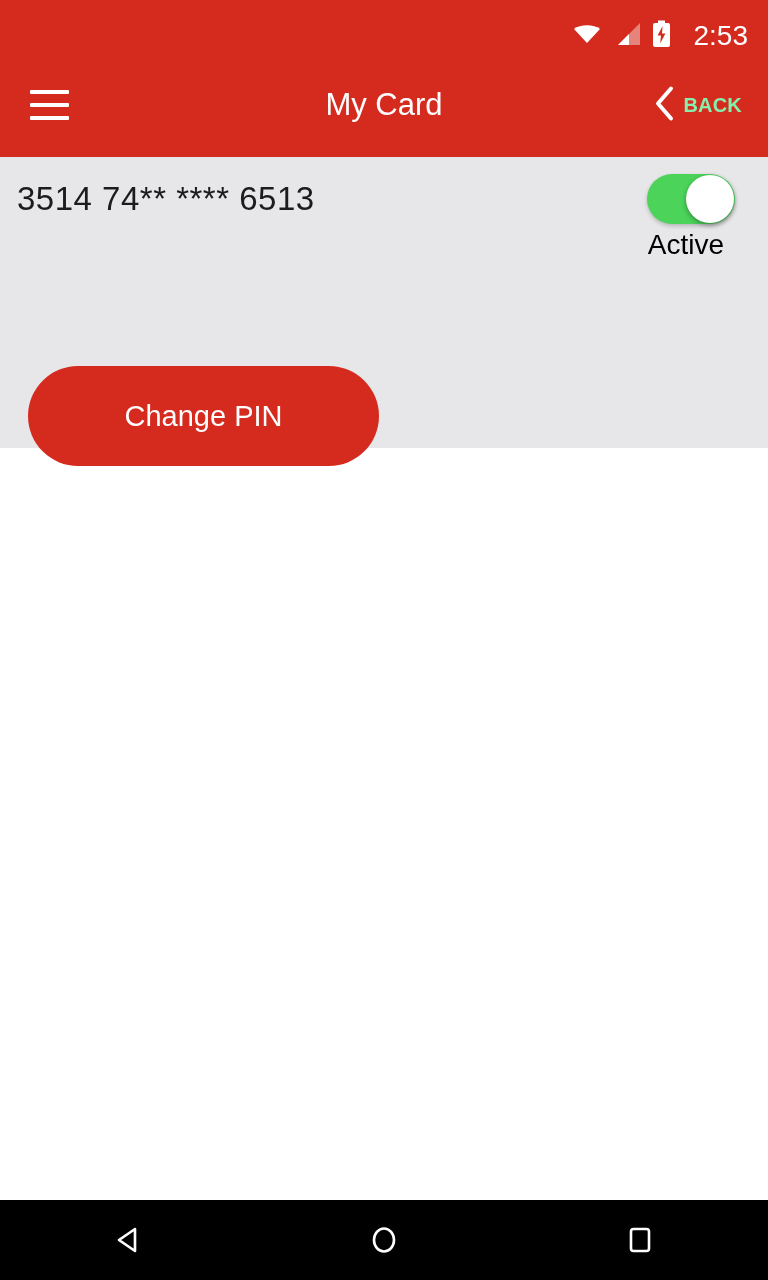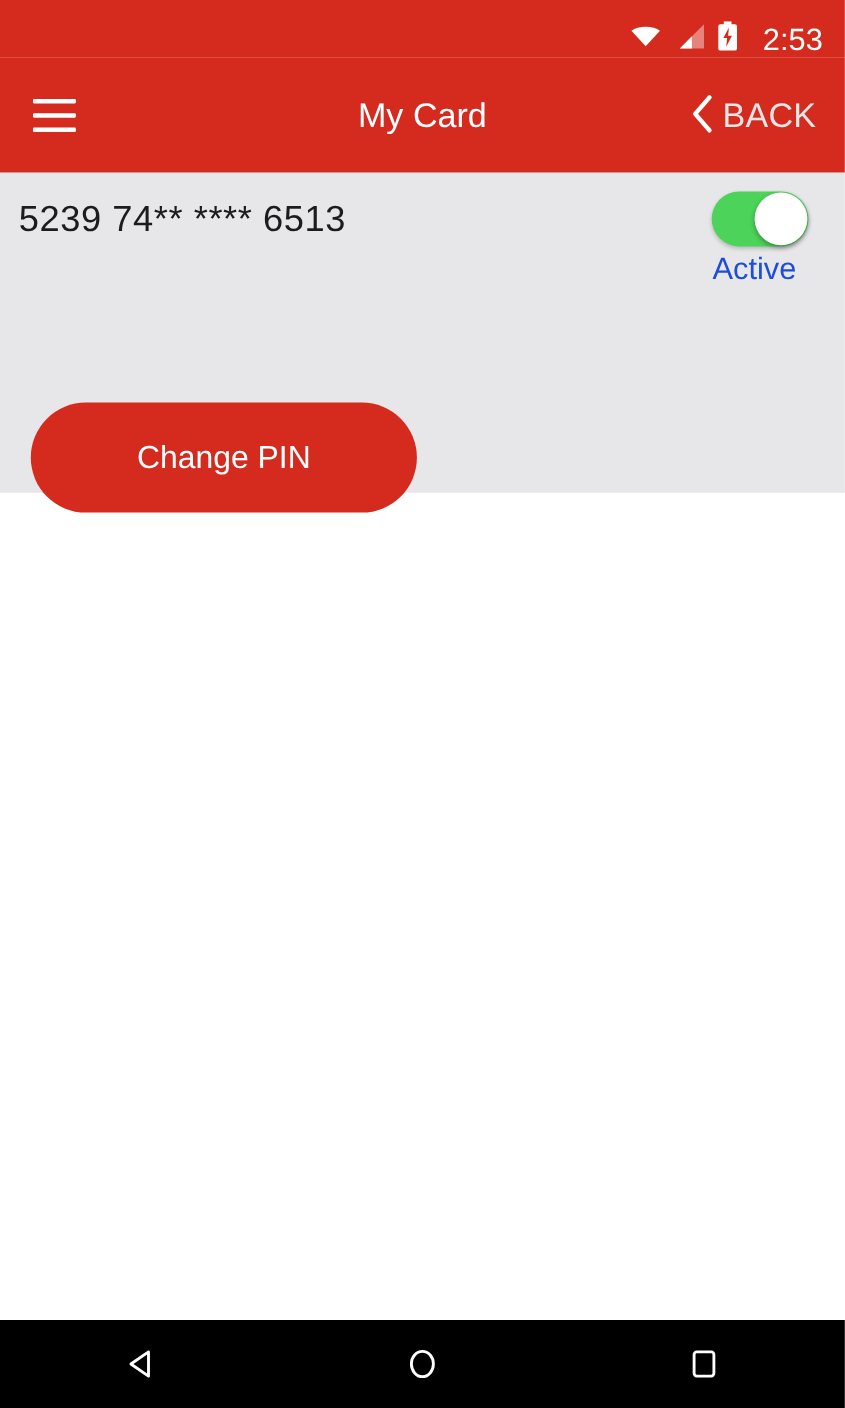--- a/index.html
+++ b/index.html
@@ -105,23 +105,23 @@
     gap: 8px;
     cursor: pointer;
     background: transparent;
     border: none;
     padding: 4px 6px;
   }
   .back-chevron {
     display: block;
   }
   .back-label {
-    color: #e5e5e5;
-    font-size: 31px;
-    font-weight: normal;
+    color: #86efac;
+    font-size: 20px;
+    font-weight: bold;
     line-height: 1;
     letter-spacing: 0.2px;
   }
 
   
   .card-panel {
     background: #E7E7E9;
     flex: 0 0 auto;
     height: 291px;
     position: relative;
@@ -165,21 +165,21 @@
     height: 48px;
     border-radius: 50%;
     background: #ffffff;
     box-shadow: 0 2px 5px rgba(0,0,0,0.35);
   }
   .toggle-status {
     position: absolute;
     right: 44px;
     top: 74px;
     font-size: 28px;
-    color: #1d4ed8;
+    color: #000000;
     line-height: 1;
     margin-left: 27px;
   }
 
   
   .actions {
     position: absolute;
     left: 28px;
     right: 28px;
     top: 209px;
@@ -280,21 +280,21 @@
         <svg width="22" height="36" viewBox="0 0 22 36" aria-hidden="true">
           <path d="M18 3 L5 18 L18 33" stroke="#ffffff" stroke-width="4" fill="none" stroke-linecap="round" stroke-linejoin="round"></path>
         </svg>
       </span>
       <span class="back-label">BACK</span>
     </button>
   </div>
 
   <div class="card-panel">
 
-    <div class="card-number">5239 74** **** 6513</div>
+    <div class="card-number">3514 74** **** 6513</div>
 
     <div class="toggle-wrap">
       <button class="toggle-switch">
         <span class="toggle-knob"></span>
       </button>
     </div>
 
     <div class="toggle-status">Active</div>
 
     <div class="actions">

